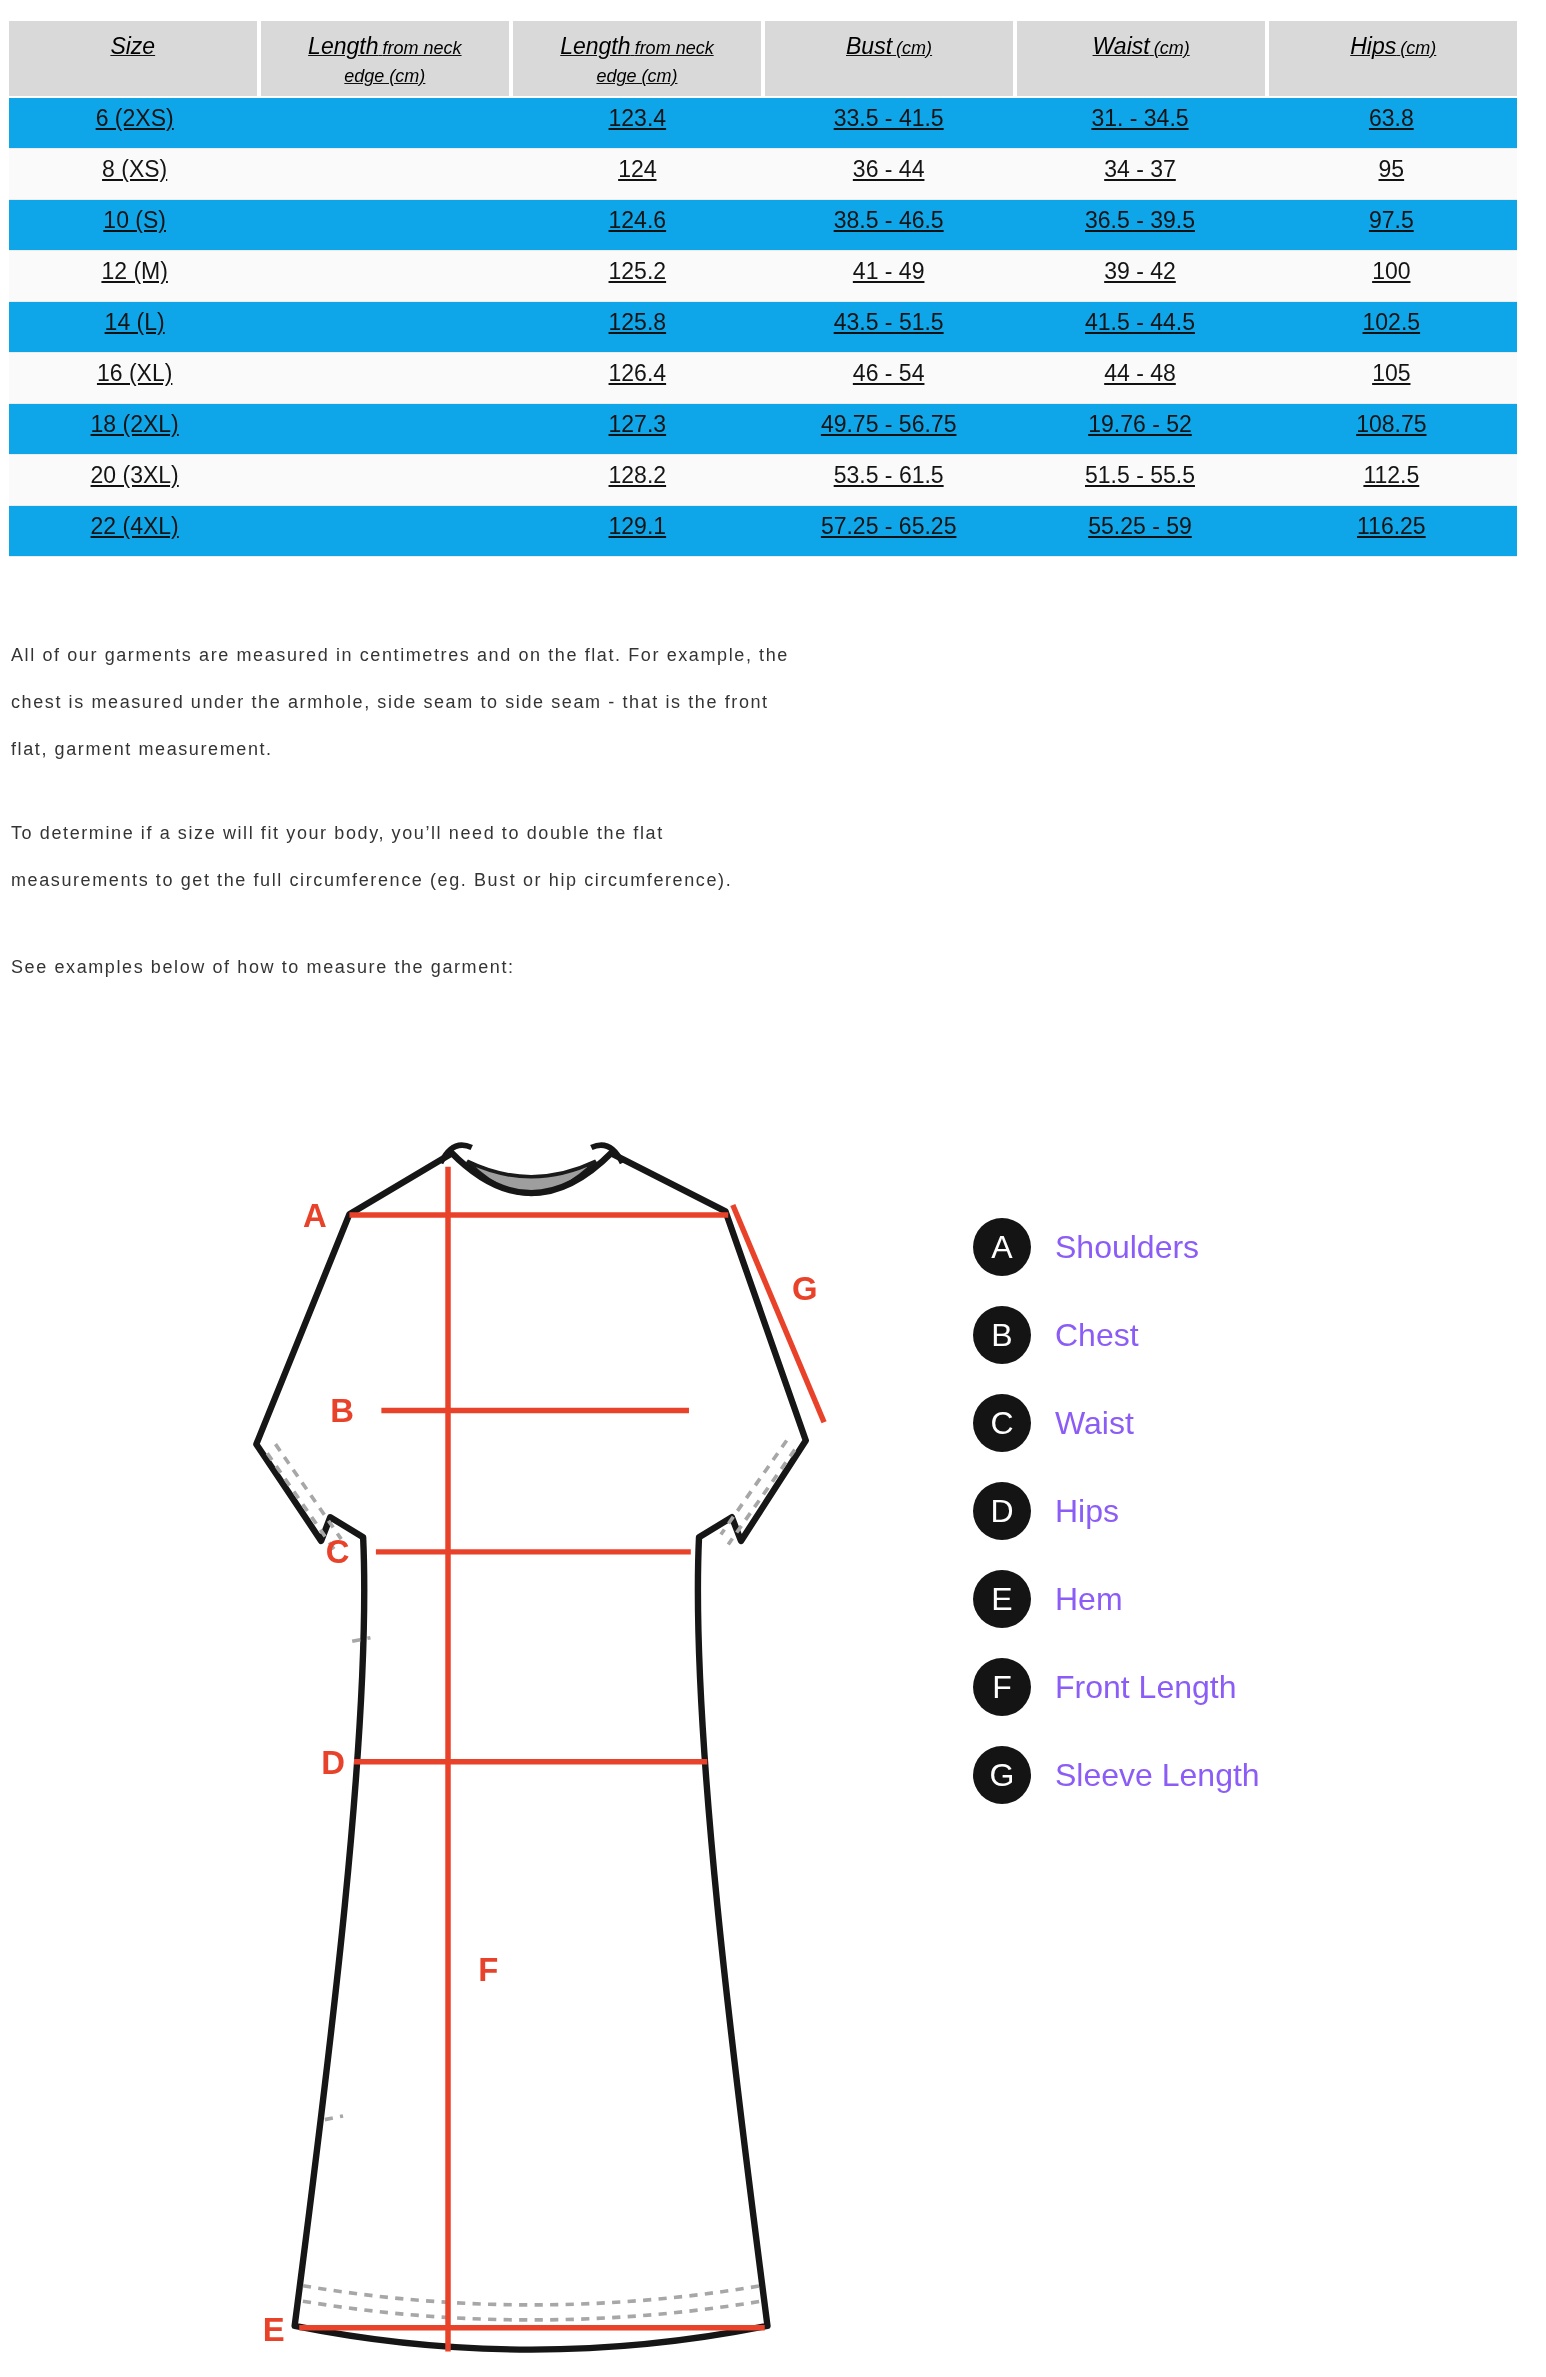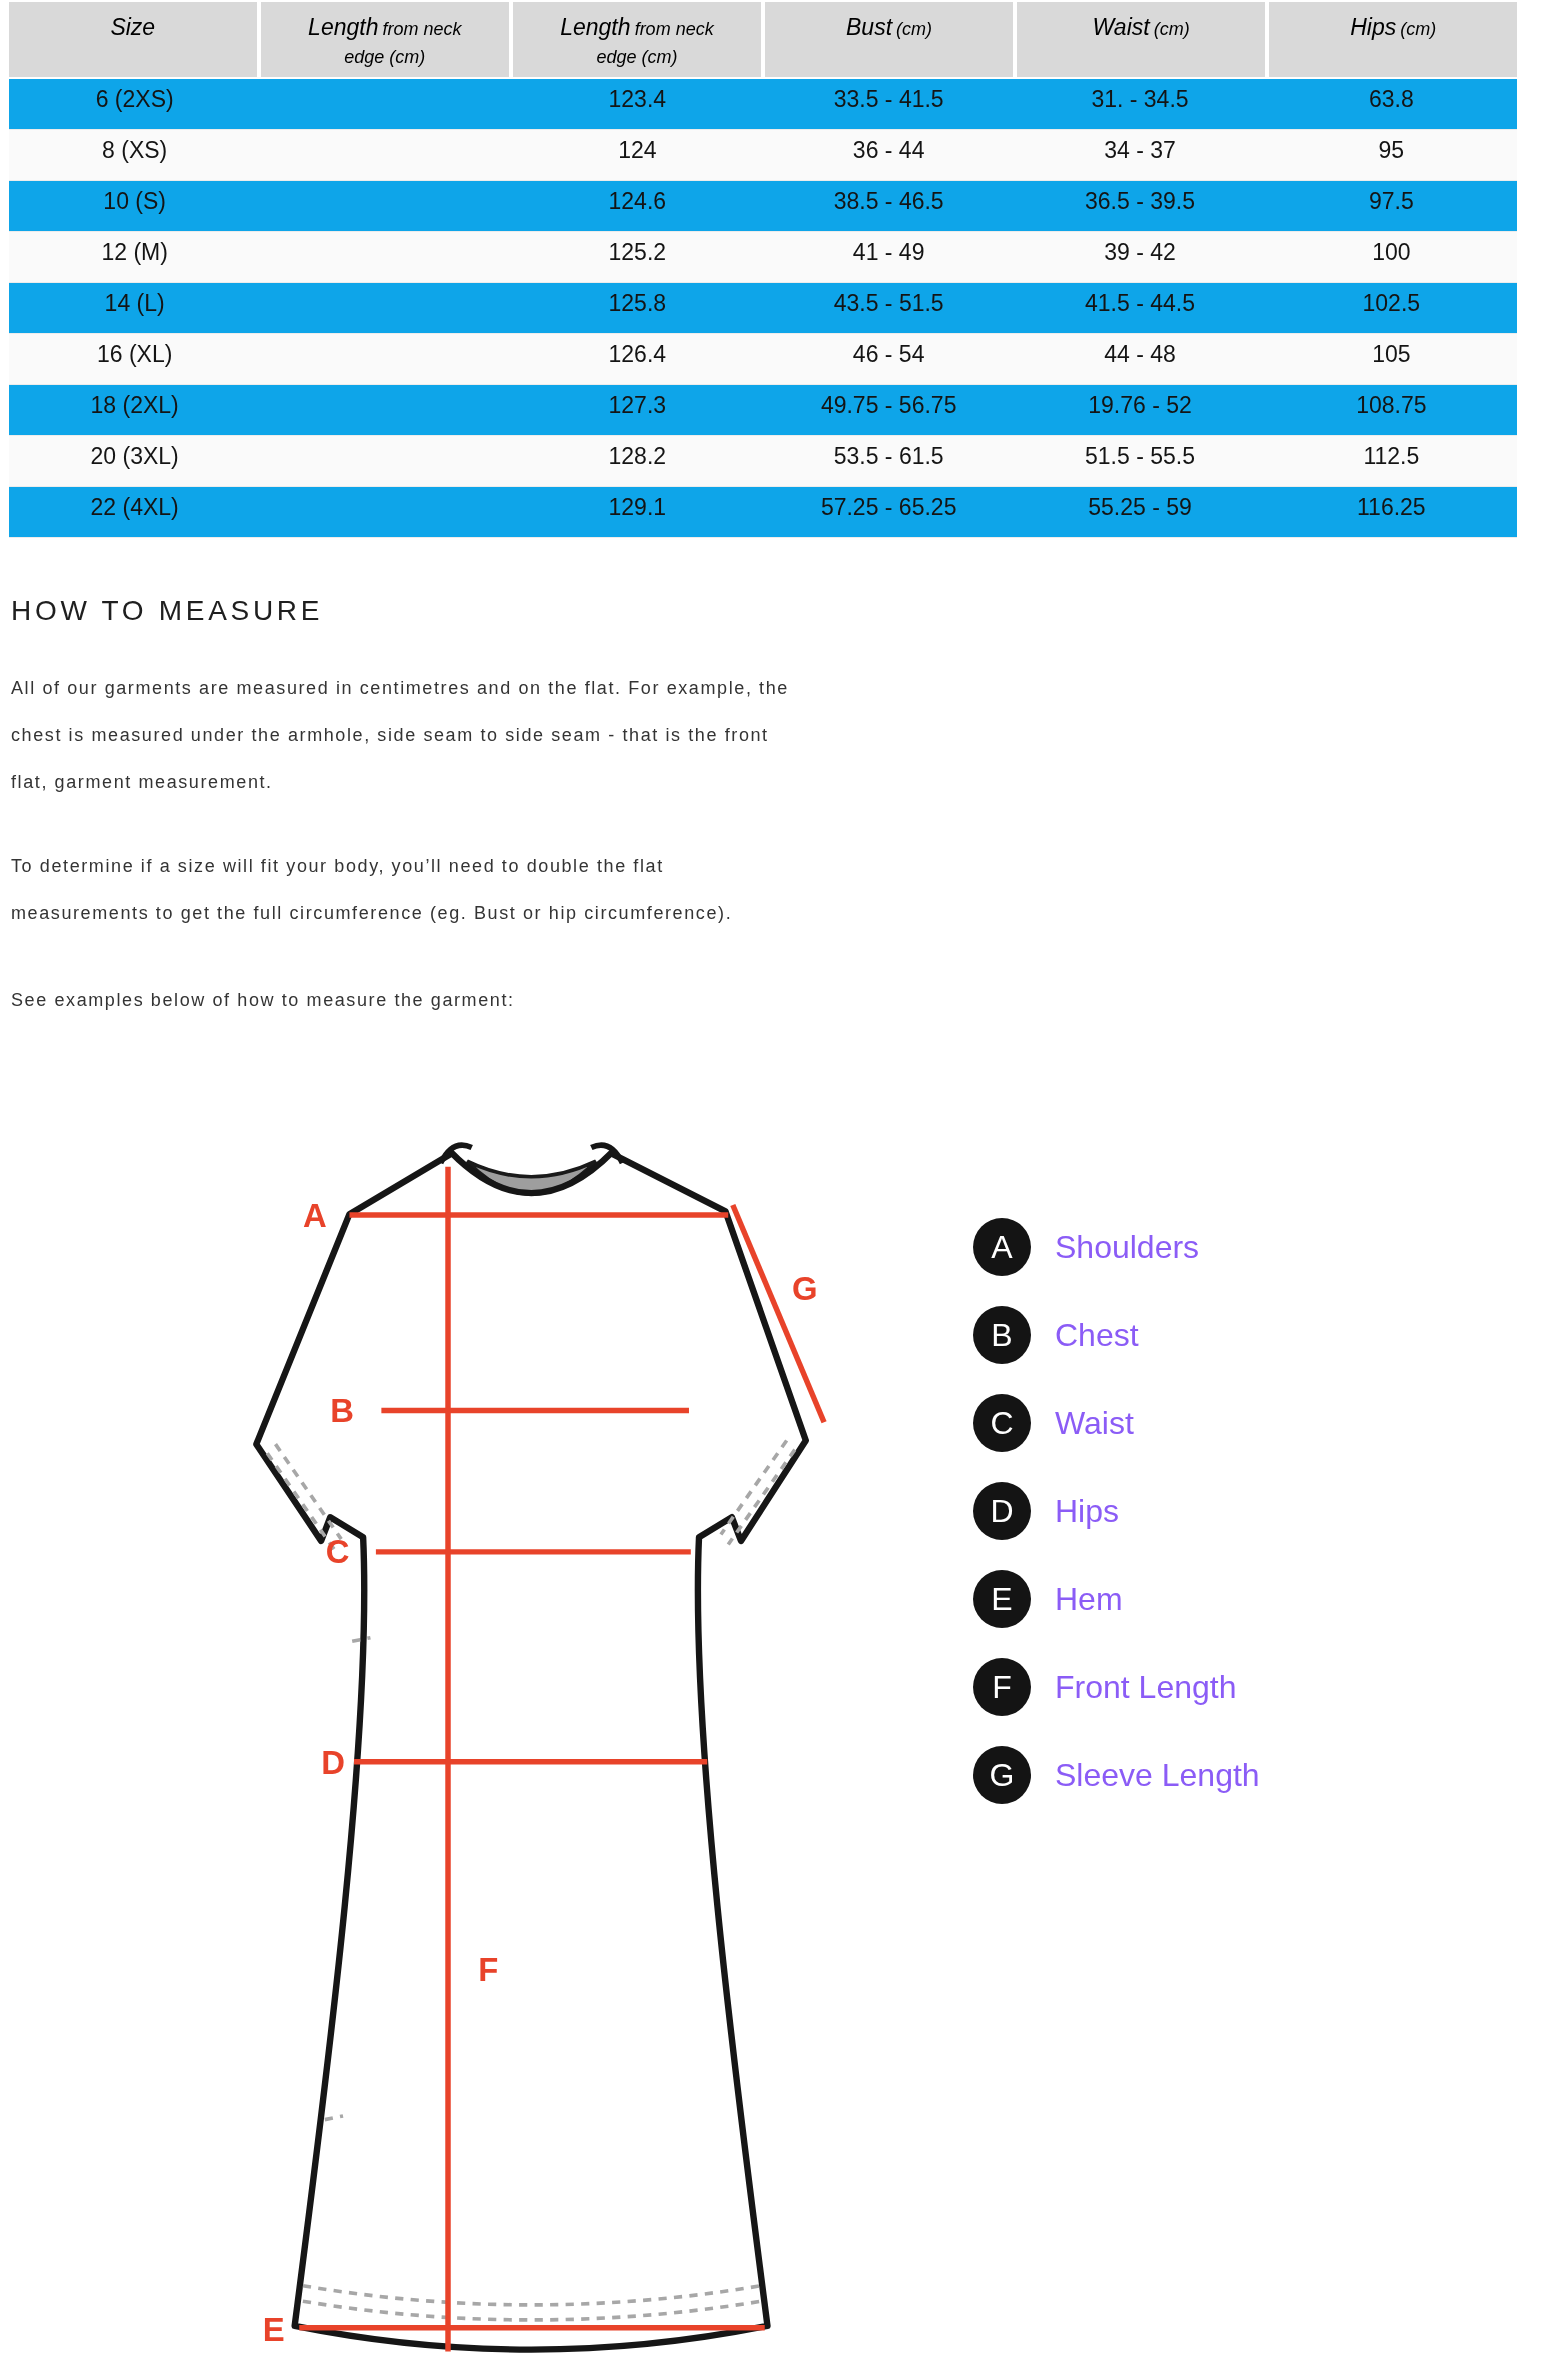--- a/index.html
+++ b/index.html
@@ -6,21 +6,21 @@
   html,body { background:#ffffff; }
   body {
     position:relative;
     width:1547px; height:2377px;
     font-family:"Liberation Sans", sans-serif;
     color:#111;
     overflow:hidden;
   }
 
   
-  .size-table { position:absolute; left:9px; top:2px; width:1508px; }
+  .size-table { position:absolute; left:9px; top:21px; width:1508px;text-decoration:underline; }
   .thead { display:grid; grid-template-columns:repeat(6,1fr); column-gap:4.6px; }
   .th {
     background:#d9d9d9; height:75px;
     text-align:center; padding:12px 25.6px 0 25.6px;
     font-style:italic; color:#000; line-height:27px;
   }
   .th .main { font-size:23px; }
   .th .sub  { font-size:18px; }
   .tbody { margin-top:1.8px; }
   .trow {
@@ -141,21 +141,20 @@
         <div class="td"></div>
         <div class="td">129.1</div>
         <div class="td">57.25 - 65.25</div>
         <div class="td">55.25 - 59</div>
         <div class="td">116.25</div>
     </div>
   </div>
 </div>
 
 <div class="howto">
-  <div class="howto-title">HOW TO MEASURE</div>
   <div class="para p1">
     <div class="line">All of our garments are measured in centimetres and on the flat. For example, the</div>
     <div class="line">chest is measured under the armhole, side seam to side seam - that is the front</div>
     <div class="line">flat, garment measurement.</div>
   </div>
   <div class="para p2">
     <div class="line">To determine if a size will fit your body, you’ll need to double the flat</div>
     <div class="line">measurements to get the full circumference (eg. Bust or hip circumference).</div>
   </div>
   <div class="para p3">

